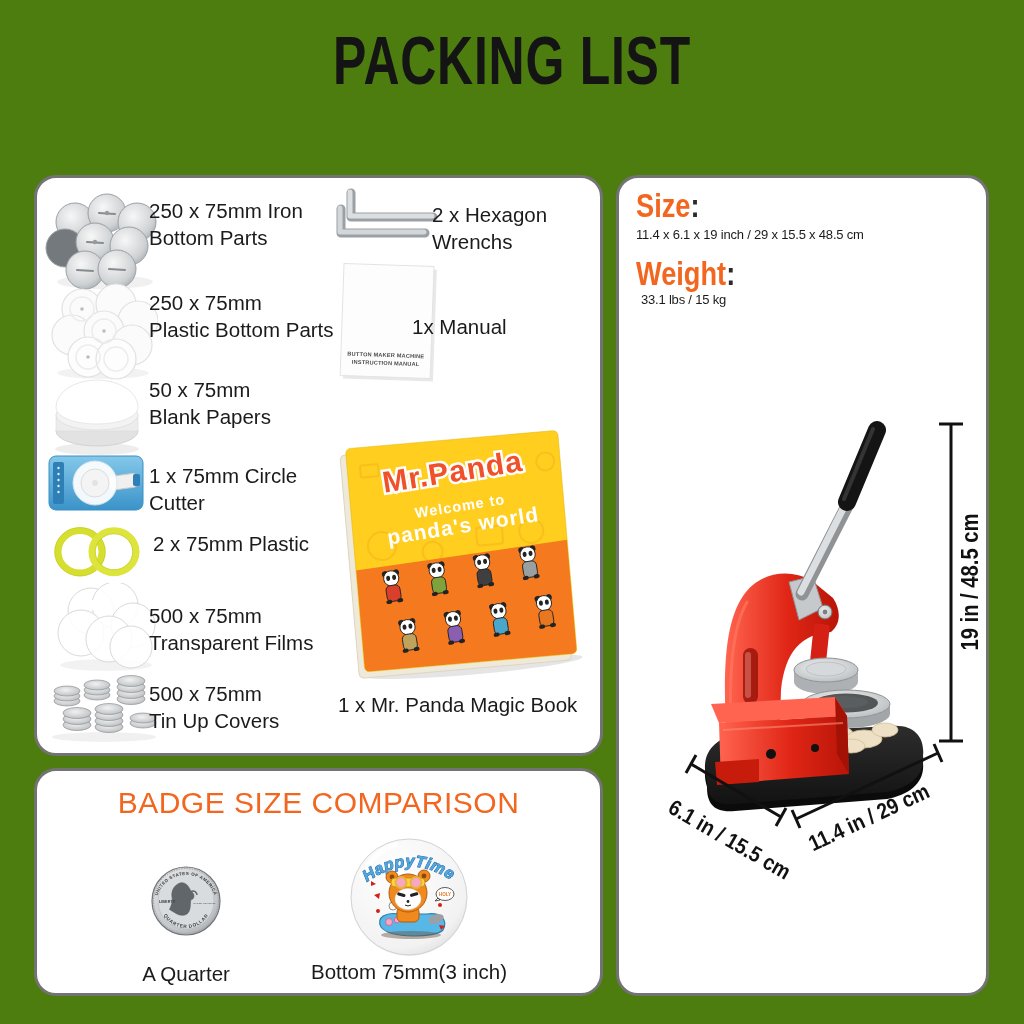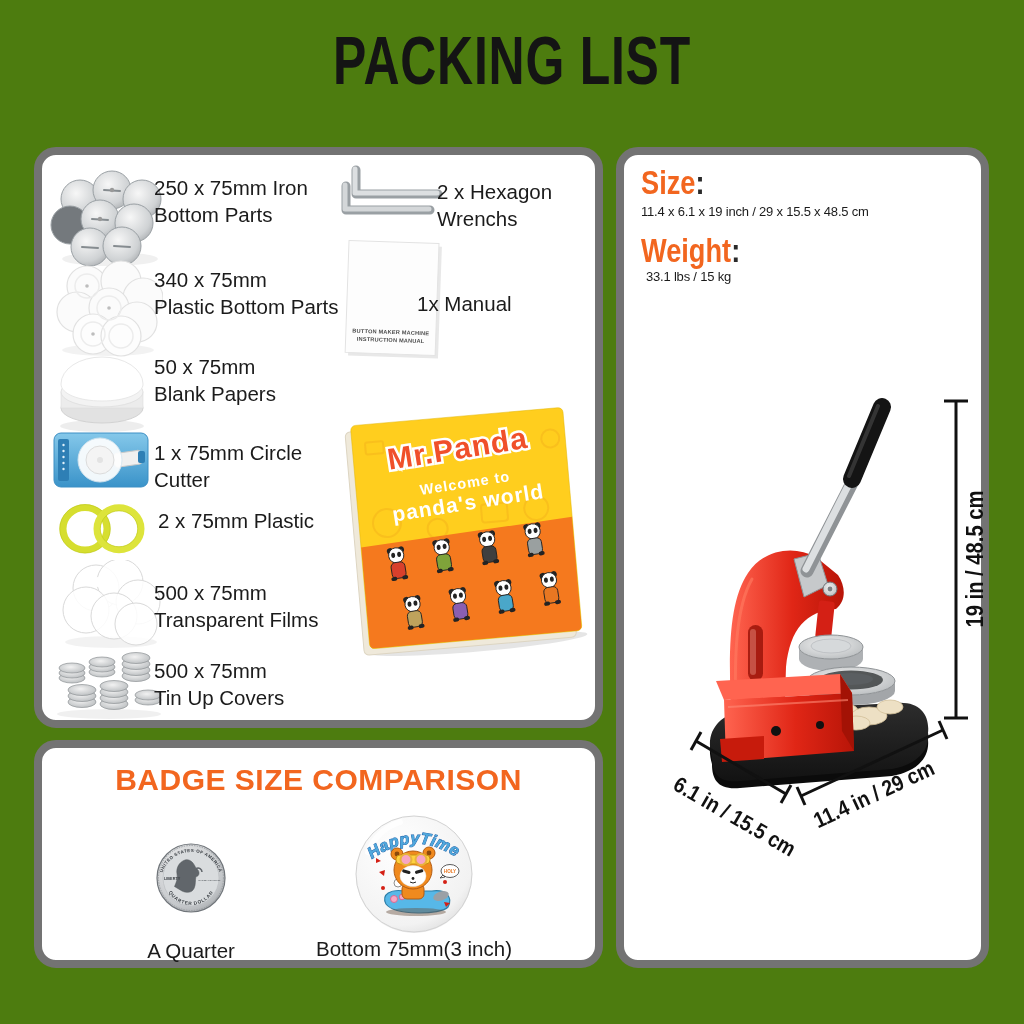--- a/index.html
+++ b/index.html
@@ -1,29 +1,29 @@
 <!DOCTYPE html>
 <html><head>
 <meta charset="utf-8">
 <style>
   html,body{margin:0;padding:0;background:#ffffff;}
   .page{position:relative;width:1024px;height:1024px;background:#4d7c0f;
         font-family:"Liberation Sans",sans-serif;overflow:hidden;color:#1c1c1c;}
   .page-title{position:absolute;top:24px;left:0;width:100%;text-align:center;
         font-size:64px;font-weight:900;color:#141414;letter-spacing:1px;
         transform:scale(0.78,1.06);white-space:nowrap;}
-  .panel{position:absolute;border:8px solid #737373;border-radius:22px;background:#fff;box-sizing:border-box;}
+  .panel{position:absolute;border:3px solid #737373;border-radius:22px;background:#fff;box-sizing:border-box;margin-top:28px;}
   .panel-items{left:34px;top:147px;width:569px;height:581px;}
   .panel-badge{left:34px;top:740px;width:569px;height:228px;}
   .panel-specs{left:616px;top:147px;width:373px;height:821px;}
   .abs{position:absolute;}
   .item-text{position:absolute;font-size:20.5px;line-height:27px;color:#1b1b1b;white-space:nowrap;}
   .caption{position:absolute;font-size:20.5px;color:#1b1b1b;white-space:nowrap;}
   .badge-title{position:absolute;top:15px;left:0;width:100%;text-align:center;
-        font-size:30px;font-weight:bold;color:#F2661F;letter-spacing:0.5px;}
+        font-size:30px;font-weight:normal;color:#F2661F;letter-spacing:0.5px;}
   .spec-label{display:inline-block;transform:scaleX(0.8);transform-origin:0 50%;
         font-size:34px;font-weight:bold;color:#F2661F;white-space:nowrap;}
   .spec-label .colon{color:#2a2a2a;}
   .spec-value{position:absolute;font-size:13px;letter-spacing:-0.2px;color:#1b1b1b;white-space:nowrap;}
   svg{display:block;}
 </style>
 </head>
 <body>
 
 <div class="page">
@@ -120,21 +120,21 @@
           <circle cx="40" cy="76" r="12"></circle>
           <circle cx="68" cy="78" r="12"></circle>
       </g>
       <g fill="#bdbdbd">
           <circle cx="34" cy="28" r="1.8"></circle>
           <circle cx="56" cy="50" r="1.8"></circle>
           <circle cx="40" cy="76" r="1.8"></circle>
         </g>
     </svg>
     <div class="item-text" style="left:112px;top:111px">
-      <div>340 x 75mm</div>
+      <div>250 x 75mm</div>
       <div>Plastic Bottom Parts</div>
     </div>
 
     <svg class="abs" style="left:14px;top:189px" width="92" height="90" viewBox="0 0 92 90">
       <ellipse cx="46" cy="82" rx="42" ry="6" fill="#000" opacity="0.07"></ellipse>
       <ellipse cx="46" cy="64" rx="41" ry="15" fill="#e2e2e2" stroke="#d2d2d2"></ellipse>
       <rect x="5" y="48" width="82" height="16" fill="#ececec" stroke="#ddd" stroke-width="0.6"></rect>
       <ellipse cx="46" cy="48" rx="41" ry="15" fill="#f3f3f3" stroke="#e2e2e2"></ellipse>
       <path d="M 5 40 A 41 27 0 0 1 87 40 C 87 50 69 57 46 57 C 23 57 5 50 5 40 Z" fill="#ffffff" stroke="#e8e8e8"></path>
       <ellipse cx="36" cy="28" rx="18" ry="10" fill="#ffffff" opacity="0.9"></ellipse>
@@ -296,20 +296,21 @@
               <use href="#panda-sym" transform="translate(74,202) rotate(-4)" style="color:#bfa35c"></use>
               <use href="#panda-sym" transform="translate(120,198) rotate(-4)" style="color:#8a5fb0"></use>
               <use href="#panda-sym" transform="translate(166,194) rotate(-4)" style="color:#4AA7C9"></use>
               <use href="#panda-sym" transform="translate(212,190) rotate(-4)" style="color:#E87722"></use>
             </g>
           </g>
           <rect x="27" y="10" width="213" height="224" rx="5" fill="none" stroke="#e0b400" stroke-width="0.8" opacity="0.6"></rect>
         </g>
       </g>
     </svg>
+    <div class="item-text" style="left:301px;top:513px">1 x Mr. Panda Magic Book</div>
   </section>
 
   <section class="panel panel-badge">
     <div class="badge-title">BADGE SIZE COMPARISON</div>
 
     <svg class="abs" style="left:111px;top:92px" width="76" height="76" viewBox="0 0 76 76">
       <defs>
         <path id="coinTopArc" d="M 8 42 A 30 30 0 0 1 68 42" fill="none"></path>
         <path id="coinBotArc" d="M 12 39 A 26 26 0 0 0 64 39" fill="none"></path>
       </defs>

